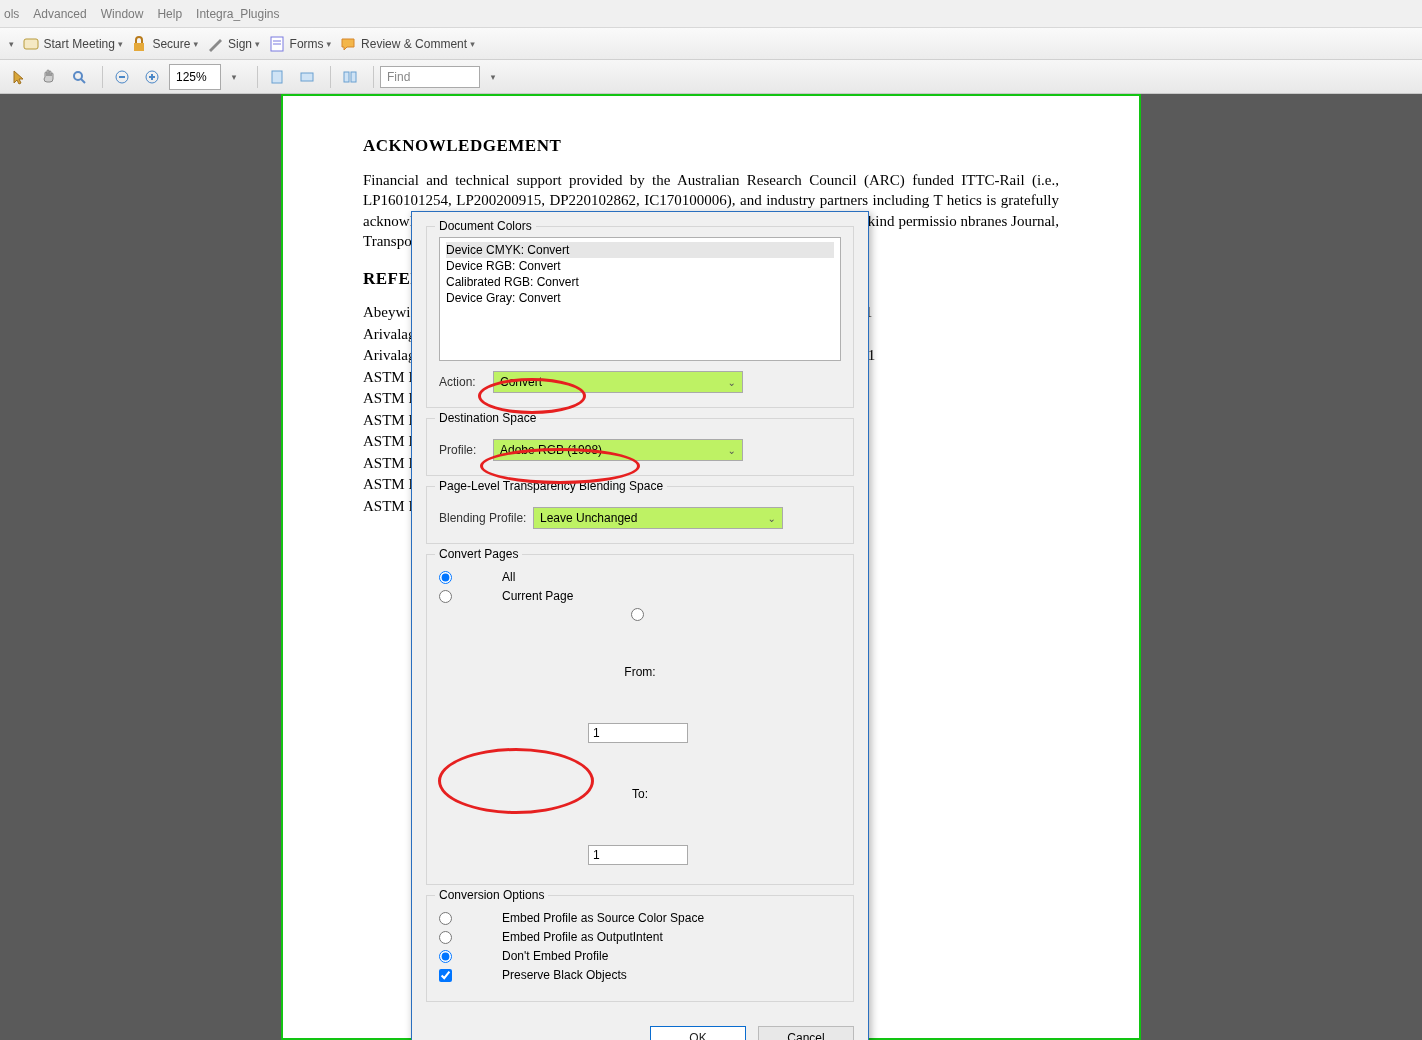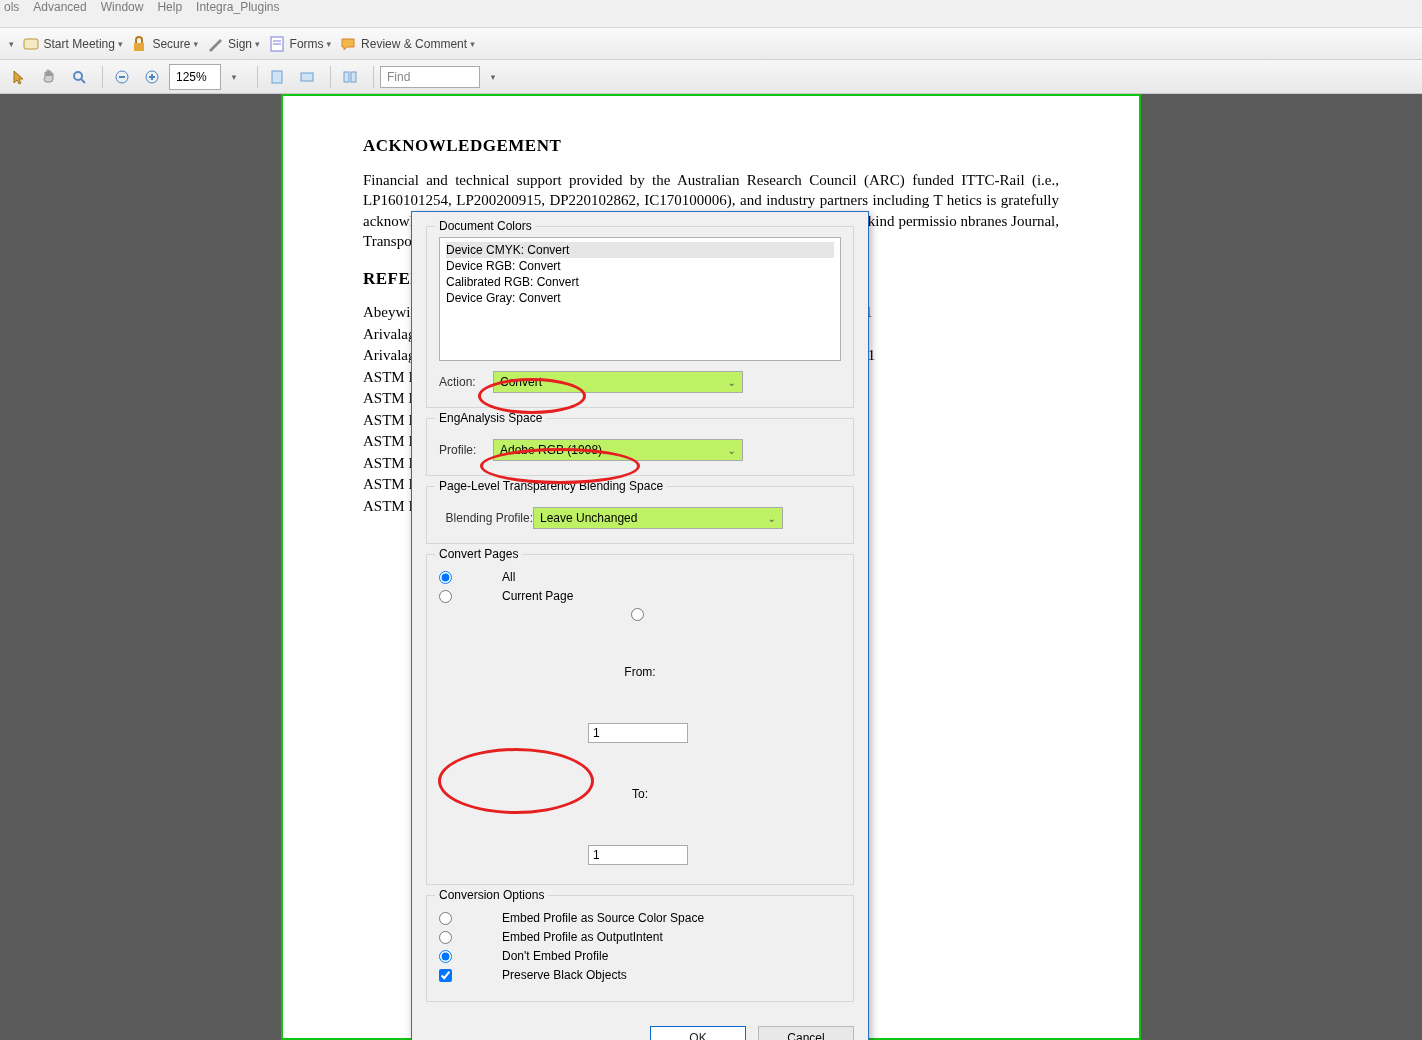--- a/index.html
+++ b/index.html
@@ -1,18 +1,18 @@
 <!DOCTYPE html>
 <html><head>
 <meta charset="utf-8">
 <style>
 * { box-sizing: border-box; margin: 0; padding: 0; }
 body { font-family: "Segoe UI", Tahoma, sans-serif; font-size: 12px; background: #fff; overflow: hidden; width: 1422px; height: 1040px; position: relative; }
 
-.menubar { background: #f0f0f0; height: 28px; display: flex; padding: 0 4px; color: #7a7a7a; font-size: 12px; border-bottom: 1px solid #d8d8d8; }
+.menubar { background: #f0f0f0; height: 28px; display: flex; align-items: center; padding: 0 4px; color: #7a7a7a; font-size: 12px; border-bottom: 1px solid #d8d8d8; }
 .menubar span { margin-right: 14px; }
 
 .toolbar1 { background: linear-gradient(#fafafa,#ececec); height: 32px; display: flex; align-items: center; padding: 0 6px; border-bottom: 1px solid #d0d0d0; color: #444; }
 .toolbar1 .tb-item { display: flex; align-items: center; margin-right: 8px; cursor: pointer; }
 .toolbar1 .tb-item span.lbl { margin-left: 4px; font-size: 12px; }
 .toolbar1 .arrow { font-size: 9px; color: #666; margin-left: 3px; }
 .tb-icon { width: 18px; height: 18px; display: inline-flex; align-items: center; justify-content: center; }
 
 .toolbar2 { background: linear-gradient(#f7f7f7,#e8e8e8); height: 34px; display: flex; align-items: center; padding: 0 6px; border-bottom: 1px solid #c8c8c8; }
 .toolbar2 .btn { width: 26px; height: 26px; display: inline-flex; align-items: center; justify-content: center; margin-right: 4px; cursor: pointer; border-radius: 2px; }
@@ -31,21 +31,21 @@
 .dialog-title { background: #0a6ccf; color: #fff; height: 26px; display: flex; align-items: center; justify-content: space-between; padding: 0 8px; font-size: 12px; }
 .dialog-close { color: #fff; font-size: 16px; cursor: pointer; width: 20px; text-align: center; }
 .dialog-body { padding: 14px; }
 .group { border: 1px solid #d6d6d6; padding: 10px 12px 14px 12px; margin-bottom: 10px; position: relative; }
 .group-title { position: absolute; top: -8px; left: 8px; background: #f0f0f0; padding: 0 4px; font-size: 12px; color: #000000; }
 .color-list { background: #fff; border: 1px solid #b0b0b0; height: 124px; padding: 4px 6px; font-size: 12px; overflow: hidden; }
 .color-list div { padding: 1px 0; }
 .color-list div.sel { background: #e6e6e6; }
 .form-row { display: flex; align-items: center; margin-top: 10px; font-size: 12px; }
 .form-row label { width: 54px; color: #333; }
-.form-row label.wide { width: 94px; text-align: right; }
+.form-row label.wide { width: 94px; }
 .select { flex: 1; background: #bef264; border: 1px solid #aaa; height: 22px; display: flex; align-items: center; justify-content: space-between; padding: 0 6px; font-size: 12px; cursor: pointer; max-width: 250px; }
 .select .chev { font-size: 10px; color: #555; }
 .radio-row, .check-row { display: flex; align-items: center; font-size: 12px; margin: 5px 0; gap: 44px; }
 .radio-row input, .check-row input { margin-right: 6px; }
 .pages-inputs { display: flex; align-items: center; flex-direction: column; }
 .pages-inputs input[type=text] { width: 100px; height: 20px; border: 1px solid #aaa; padding: 0 4px; font-size: 12px; margin: 0 8px 0 4px; }
 .dialog-buttons { display: flex; justify-content: flex-end; padding: 0 14px 14px; gap: 12px; }
 .dialog-buttons button { width: 96px; height: 24px; font-size: 12px; cursor: pointer; }
 .btn-ok { background: #fff; border: 1px solid #0a6ccf; color: #222; }
 .btn-cancel { background: #e8e8e8; border: 1px solid #bbb; }
@@ -214,21 +214,21 @@
       <div class="form-row">
         <label>Action:</label>
         <div class="select">
           <span>Convert</span>
             <span class="chev">⌄</span>
         </div>
       </div>
     </div>
 
     <div class="group">
-      <div class="group-title">EngAnalysis Space</div>
+      <div class="group-title">Destination Space</div>
       <div class="form-row">
         <label>Profile:</label>
         <div class="select">
           <span>Adobe RGB (1998)</span>
             <span class="chev">⌄</span>
         </div>
       </div>
     </div>
 
     <div class="group">

